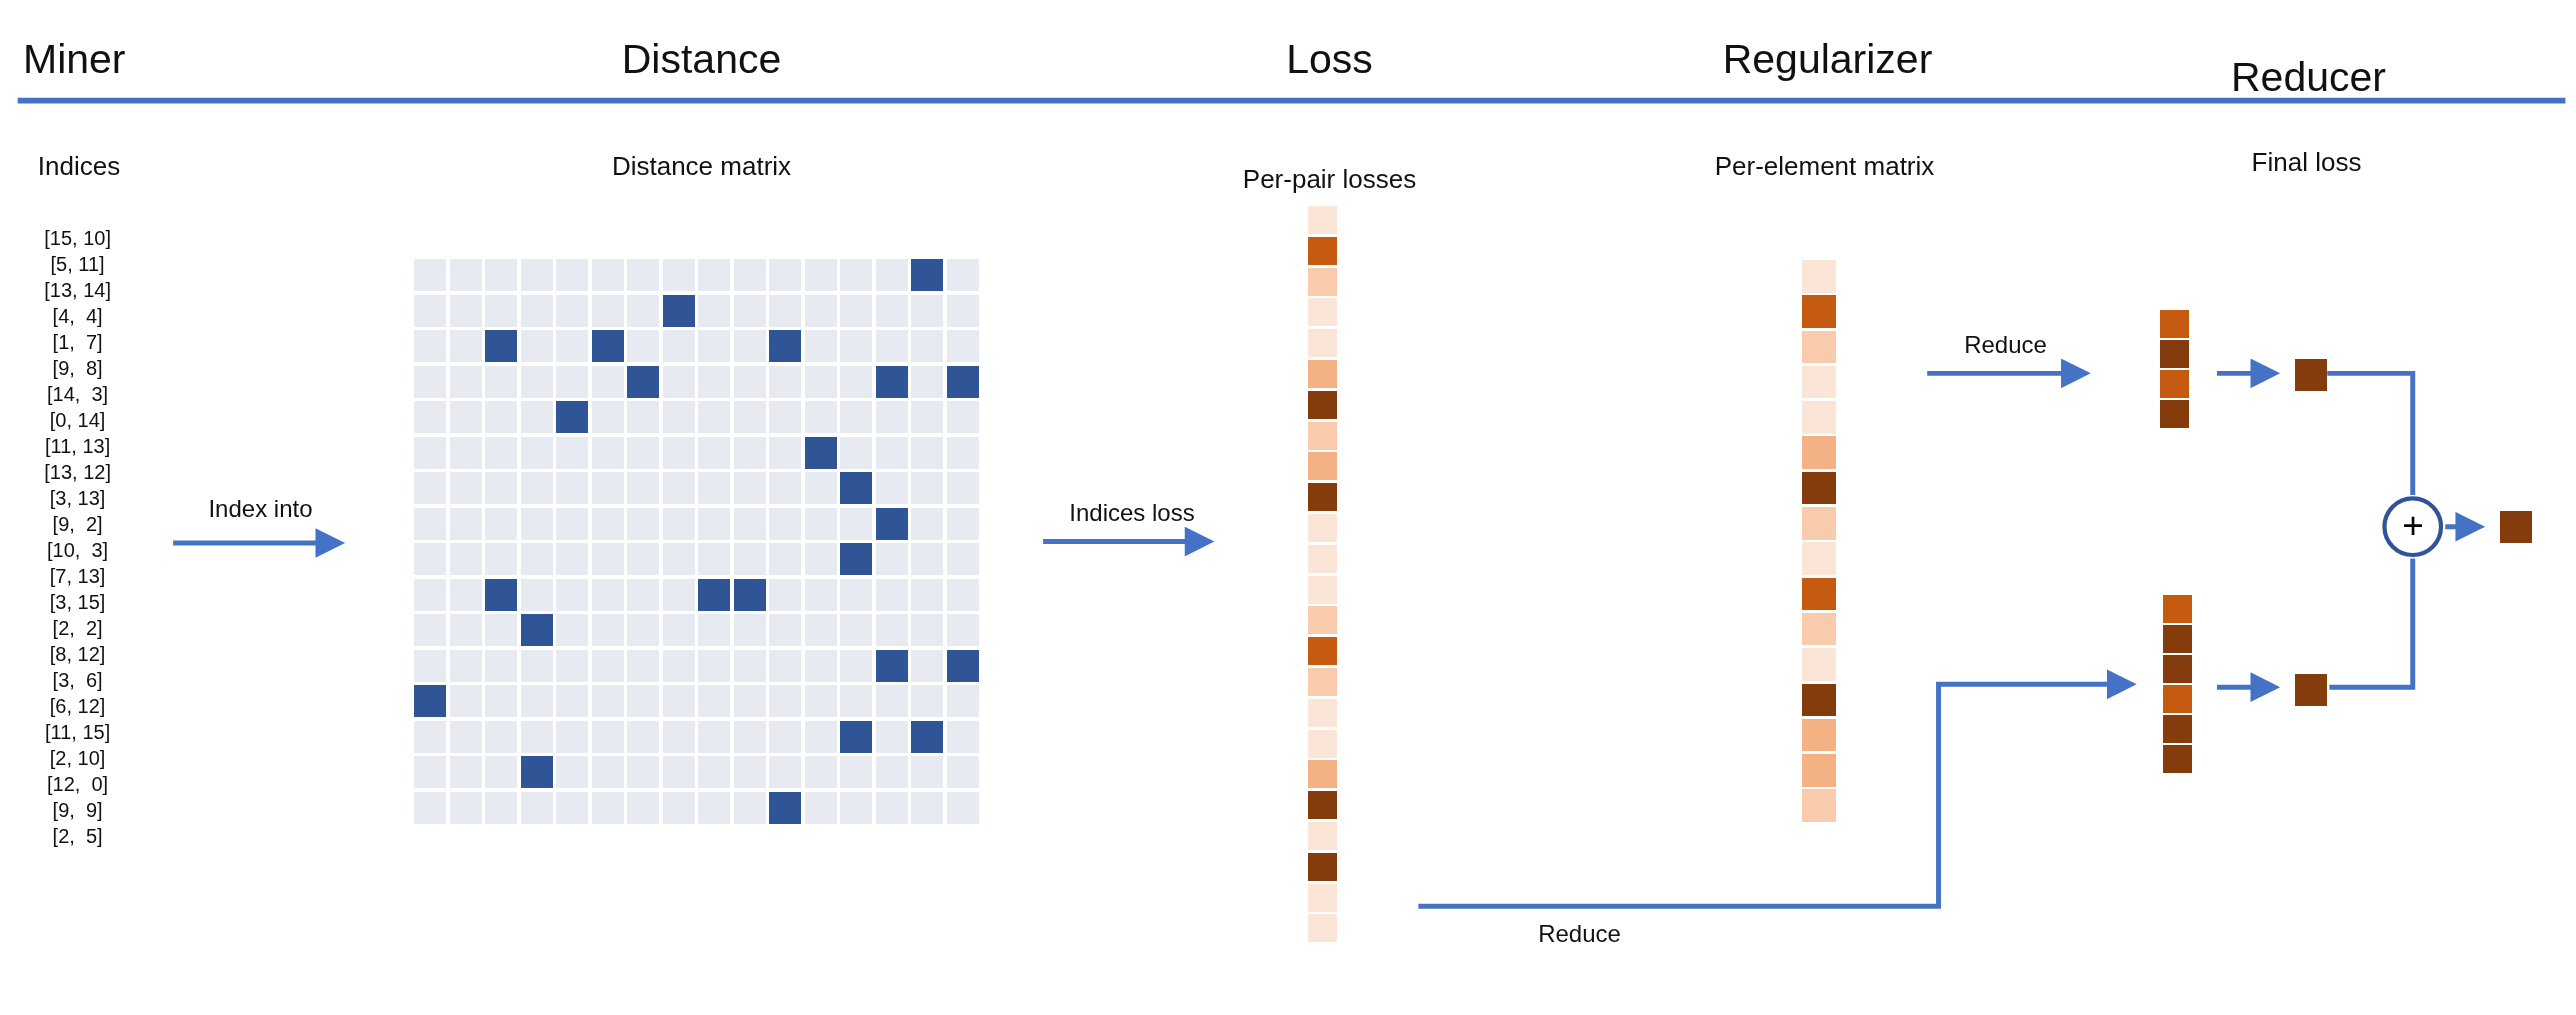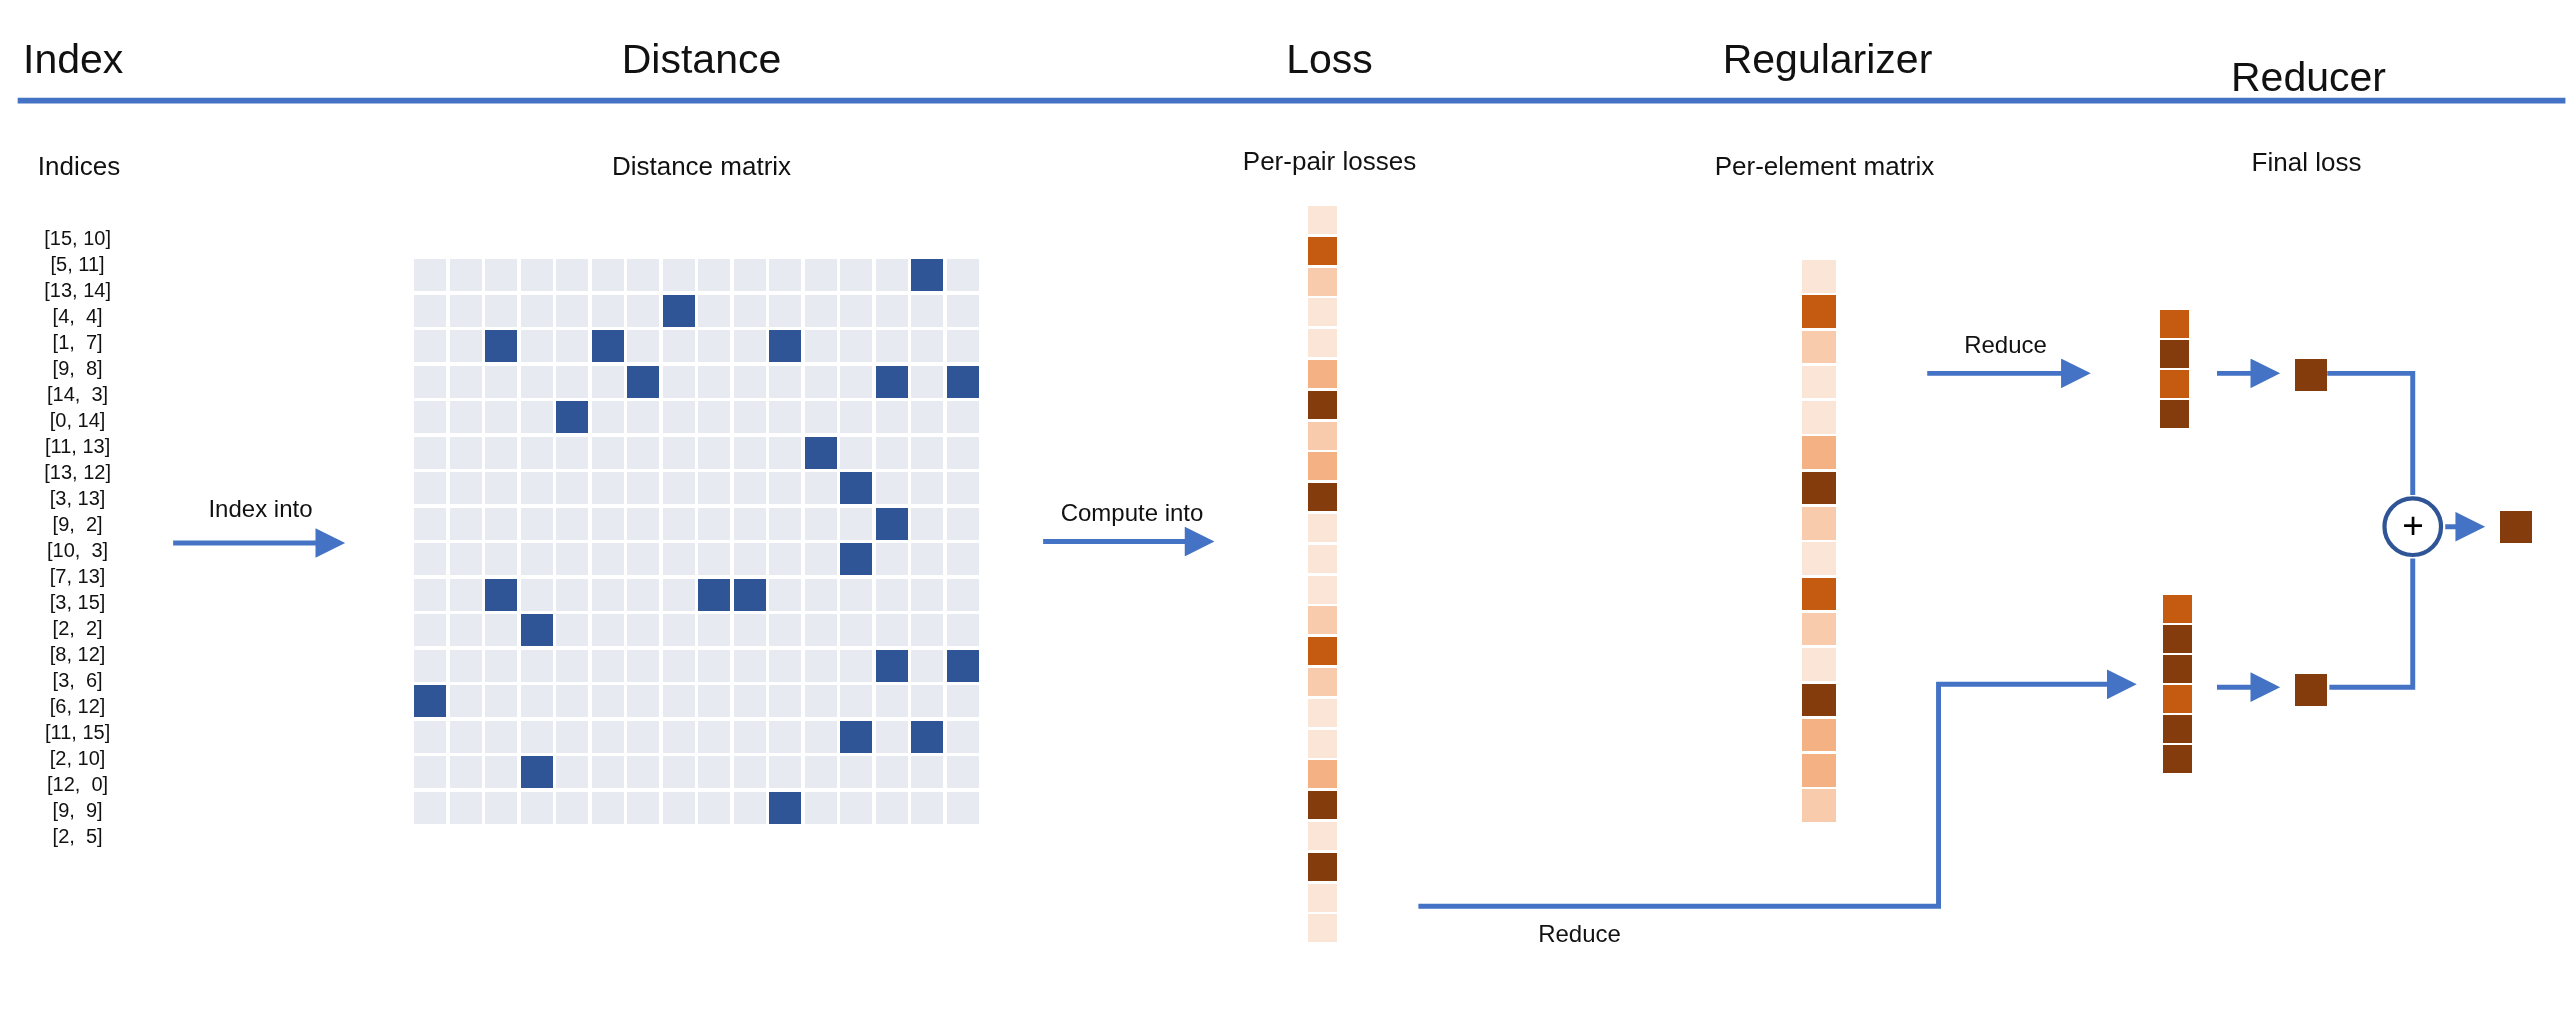--- a/index.html
+++ b/index.html
@@ -46,21 +46,21 @@
     white-space: nowrap;
   }
   .t-miner        { left: 23px;   top: 37px;  width: 212px; }
   .t-distance     { left: 560px;  top: 37px;  width: 283px; }
   .t-loss         { left: 1188px; top: 37px;  width: 283px; }
   .t-regularizer  { left: 1686px; top: 37px;  width: 283px; }
   .t-reducer      { left: 2167px; top: 28px;  width: 283px; margin-top: 27px; }
 
   .sl-indices     { left: 8.5px;   top: 151px; width: 141px; }
   .sl-matrix      { left: 560px;  top: 151px; width: 283px; }
-  .sl-perpair     { left: 1188px; top: 146px; width: 283px; }
+  .sl-perpair     { left: 1188px; top: 164px; width: 283px; }
   .sl-perelement  { left: 1683px; top: 151px; width: 283px; }
   .sl-finalloss   { left: 2165px; top: 147px; width: 283px; }
 
   .fl-index-into    { left: 172px;  top: 493px;  width: 177px; }
   .fl-compute-loss  { left: 1033px; top: 497px;  width: 198px; }
   .fl-reduce-top    { left: 1917px; top: 329px;  width: 177px; }
   .fl-reduce-bottom { left: 1491px; top: 918px; width: 177px; }
 
   #indices-list {
     position: absolute;
@@ -135,34 +135,34 @@
     <path class="arrow" d="M 2727 528 H 2950" stroke="#4472C4" stroke-width="7" fill="none" marker-end="url(#ah)"></path>
     <path class="arrow" d="M 3137 528 H 3218" stroke="#4472C4" stroke-width="7" fill="none" marker-end="url(#ah)"></path>
     <path class="arrow" d="M 3293 528 H 3414 V 700" stroke="#4472C4" stroke-width="7" fill="none"></path>
     <path class="arrow" d="M 3460 745 H 3508" stroke="#4472C4" stroke-width="7" fill="none" marker-end="url(#ah)"></path>
     <path class="arrow" d="M 3296 972 H 3414 V 790" stroke="#4472C4" stroke-width="7" fill="none"></path>
     <path class="arrow" d="M 3137 972 H 3218" stroke="#4472C4" stroke-width="7" fill="none" marker-end="url(#ah)"></path>
     <path class="arrow" d="M 2007 1282 H 2743 V 968 H 3015" stroke="#4472C4" stroke-width="7" fill="none" marker-end="url(#ah)"></path>
     <circle id="plus-circle" cx="3414" cy="745" r="40" fill="#ffffff" stroke="#2F5597" stroke-width="6"></circle>
   </svg>
 
-  <div class="title left-align t-miner">Index</div>
+  <div class="title left-align t-miner">Miner</div>
   <div class="title t-distance">Distance</div>
   <div class="title t-loss">Loss</div>
   <div class="title t-regularizer">Regularizer</div>
   <div class="title t-reducer">Reducer</div>
 
   <div class="sublabel sl-indices">Indices</div>
   <div class="sublabel sl-matrix">Distance matrix</div>
   <div class="sublabel sl-perpair">Per-pair losses</div>
   <div class="sublabel sl-perelement">Per-element matrix</div>
   <div class="sublabel sl-finalloss">Final loss</div>
 
   <div class="flow-label fl-index-into">Index into</div>
-  <div class="flow-label fl-compute-loss">Compute into</div>
+  <div class="flow-label fl-compute-loss">Indices loss</div>
   <div class="flow-label fl-reduce-top">Reduce</div>
   <div class="flow-label fl-reduce-bottom">Reduce</div>
 
   <div id="indices-list"><div>[15, 10]</div><div>[5, 11]</div><div>[13, 14]</div><div>[4,  4]</div><div>[1,  7]</div><div>[9,  8]</div><div>[14,  3]</div><div>[0, 14]</div><div>[11, 13]</div><div>[13, 12]</div><div>[3, 13]</div><div>[9,  2]</div><div>[10,  3]</div><div>[7, 13]</div><div>[3, 15]</div><div>[2,  2]</div><div>[8, 12]</div><div>[3,  6]</div><div>[6, 12]</div><div>[11, 15]</div><div>[2, 10]</div><div>[12,  0]</div><div>[9,  9]</div><div>[2,  5]</div></div>
   <div id="distance-matrix">
       <div class="mcell" style="background: rgb(232, 234, 242);"></div>
       <div class="mcell" style="background: rgb(232, 234, 242);"></div>
       <div class="mcell" style="background: rgb(232, 234, 242);"></div>
       <div class="mcell" style="background: rgb(232, 234, 242);"></div>
       <div class="mcell" style="background: rgb(232, 234, 242);"></div>

